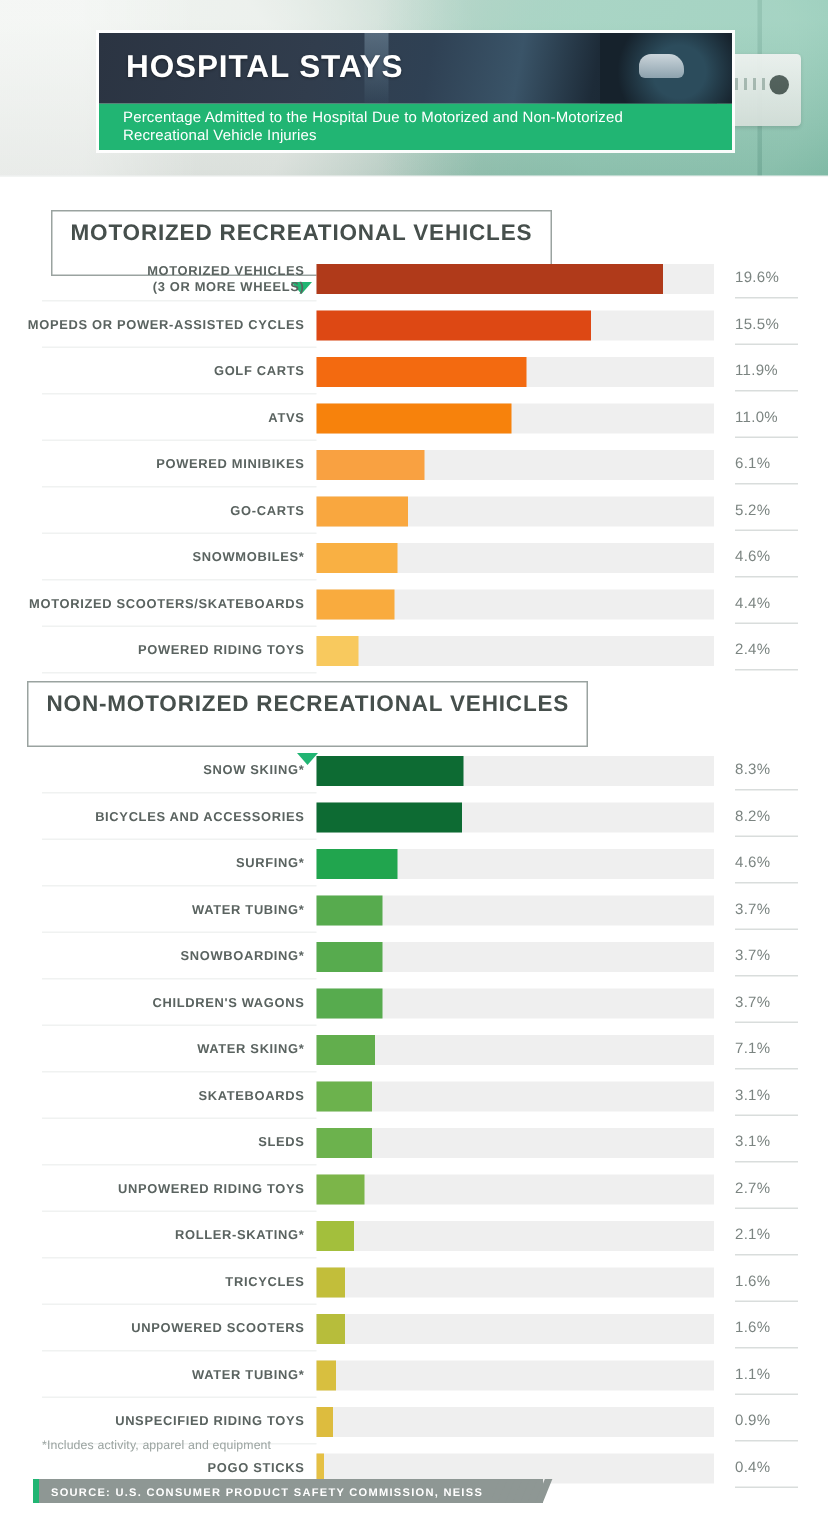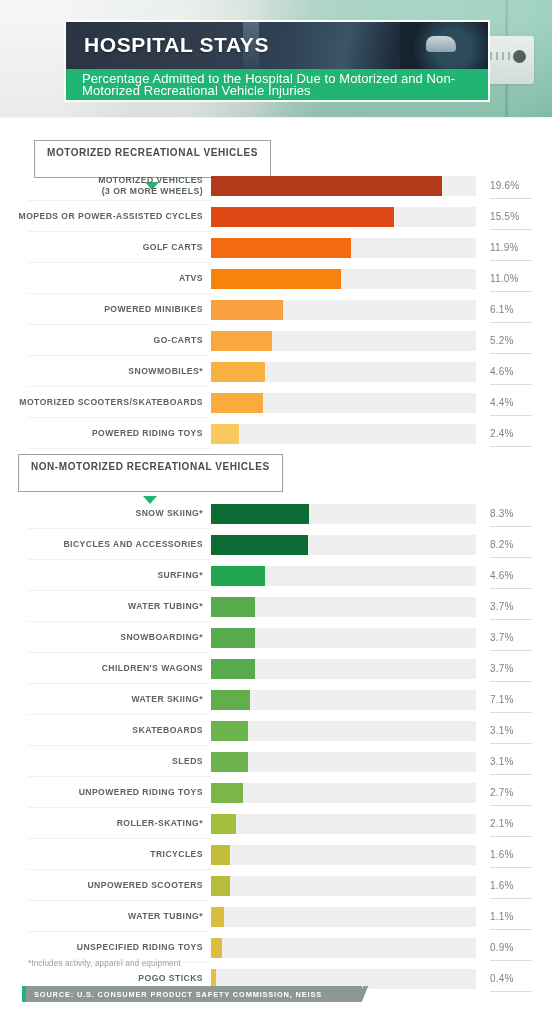--- a/index.html
+++ b/index.html
@@ -90,37 +90,37 @@
     font-family: "Liberation Sans", sans-serif;
     text-shadow: 0 1px 2px rgba(0,0,0,.4);
   }
   .header-sub-band {
     height: 31px;
     background: #21b573;
     padding: 4px 14px 0 16px;
   }
   .header-sub {
     color: #ffffff;
-    font-size: 13px;
+    font-size: 10px;
     line-height: 11.6px;
     letter-spacing: .1px;
   }
   .header-bottom-rule {
     position: absolute; left: 0; top: 117px; width: 552px; height: 2px;
     background: #f2f4f3;
   }
 
   
   .section-label-wrap { position: absolute; }
   .section-label {
     display: inline-block;
     border: 1px solid #9aa3a0;
     background: #ffffff;
     padding: 6px 12px 19px 12px;
-    font-size: 10px;
+    font-size: 15px;
     font-weight: bold;
     letter-spacing: .55px;
     color: #464f4c;
     white-space: nowrap;
   }
   .section-caret {
     position: absolute;
     left: 50%; transform: translateX(-50%);
     top: 100%;
     margin-top: 4px;

